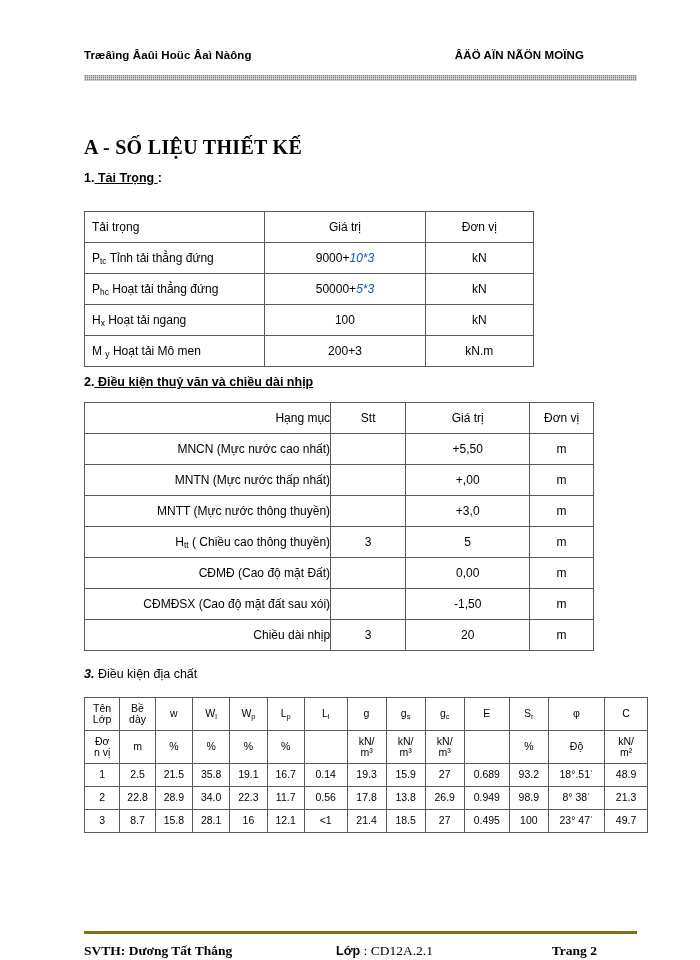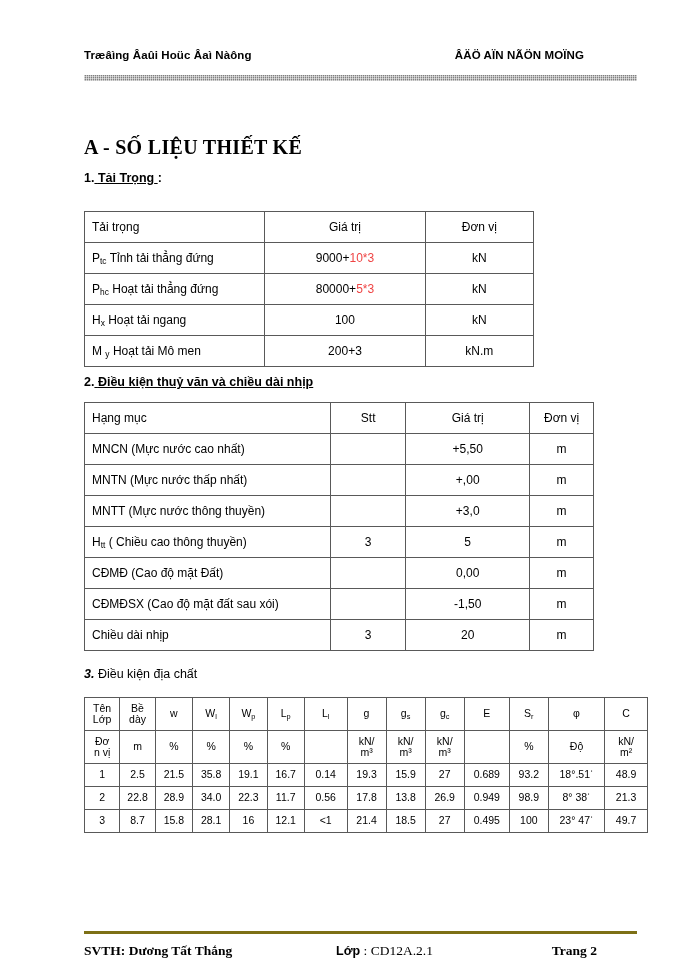--- a/index.html
+++ b/index.html
@@ -110,31 +110,31 @@
     left: 68px;
     top: 180px;
     width: 450px;
     font-size: 12px;
   }
   #tbl-loads td { height: 30px; }
   #tbl-loads .c-name  { width: 177px; padding-left: 7px; text-align: left; }
   #tbl-loads .c-val   { width: 163px; text-align: center; }
   #tbl-loads .c-unit  { width: 110px; text-align: center; }
   #tbl-loads thead td { text-align: center; padding-left: 0; }
-  .red { color: #ef4444; }
+  .red { color: #1d4ed8; font-style: italic; }
 
   
   #tbl-hydro {
     left: 68px;
     top: 371px;
     width: 510px;
     font-size: 12px;
   }
   #tbl-hydro td { height: 30px; }
-  #tbl-hydro .c-item { width: 244px; padding-left: 7px; text-align: left; }
+  #tbl-hydro .c-item { width: 244px; padding-left: 7px; text-align: right; }
   #tbl-hydro .c-stt  { width: 76px;  text-align: center; }
   #tbl-hydro .c-val  { width: 126px; text-align: center; }
   #tbl-hydro .c-unit { width: 64px;  text-align: center; }
   #tbl-hydro thead td { text-align: center; padding-left: 0; }
 
   
   #tbl-geo {
     left: 68px;
     top: 666px;
     width: 564px;
@@ -220,21 +220,21 @@
       </tr>
     </thead>
     <tbody>
       <tr>
         <td class="c-name"><span>P</span><sub>tc</sub> <span>Tỉnh tải thẳng đứng</span></td>
         <td class="c-val"><span>9000+</span><span class="red">10*3</span></td>
         <td class="c-unit">kN</td>
       </tr>
       <tr>
         <td class="c-name"><span>P</span><sub>hc</sub> <span>Hoạt tải thẳng  đứng</span></td>
-        <td class="c-val"><span>80000+</span><span class="red">5*3</span></td>
+        <td class="c-val"><span>50000+</span><span class="red">5*3</span></td>
         <td class="c-unit">kN</td>
       </tr>
       <tr>
         <td class="c-name"><span>H</span><sub>x</sub> <span>Hoạt tải ngang</span></td>
         <td class="c-val"><span>100</span><span class="red"></span></td>
         <td class="c-unit">kN</td>
       </tr>
       <tr>
         <td class="c-name"><span>M</span> <sub>y</sub> <span>Hoạt tải Mô men</span></td>
         <td class="c-val"><span>200+3</span><span class="red"></span></td>

